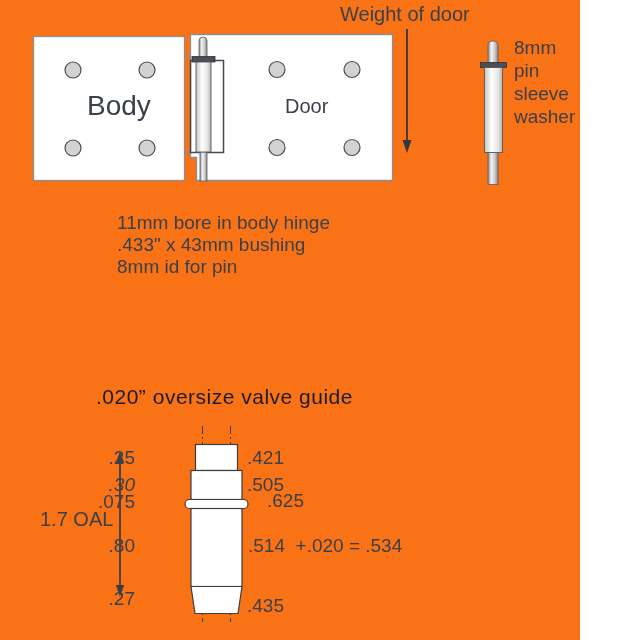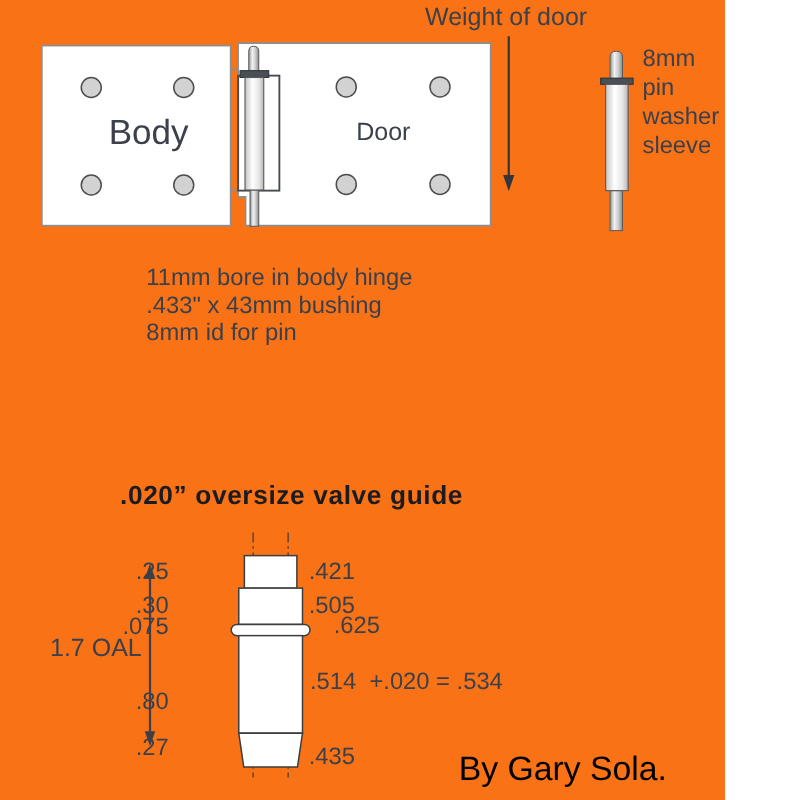--- a/index.html
+++ b/index.html
@@ -2,21 +2,21 @@
 <html><head>
 <meta charset="utf-8">
 <style>
   html,body{margin:0;padding:0;background:#fff;}
   #page{position:relative;width:580px;height:640px;background:#f97316;overflow:hidden;
         font-family:"Liberation Sans",sans-serif;}
   #art{position:absolute;left:0;top:0;}
   .lbl{position:absolute;color:#3b404b;font-size:19px;line-height:22px;white-space:pre;}
   .pin-labels{position:absolute;left:514px;top:36px;color:#3b404b;font-size:19px;line-height:23px;}
   .notes{position:absolute;left:117px;top:212px;color:#3b404b;font-size:19px;line-height:22px;}
-  .title{position:absolute;left:96px;top:385px;color:#1b1c21;font-size:21px;font-weight:700;
+  .title{position:absolute;left:96px;top:385px;color:#1b1c21;font-size:21px;font-weight:400;
          letter-spacing:0.5px;}
   .dimL{position:absolute;right:445px;color:#3b404b;font-size:19px;white-space:pre;}
   .dimR{position:absolute;color:#3b404b;font-size:19px;white-space:pre;}
   .credit{position:absolute;left:367px;top:600px;color:#000;font-size:27px;}
 </style>
 </head>
 <body>
 
 <div id="page">
 
@@ -99,41 +99,40 @@
   </svg>
 
   <div class="lbl" style="left:340px;top:3px;font-size:20px;">Weight of door</div>
 
   <div class="lbl" style="left:87px;top:95px;font-size:28px;">Body</div>
 
   <div class="lbl" style="left:285px;top:95px;font-size:20px;">Door</div>
 
   <div class="pin-labels">
     <div>8mm pin</div>
+    <div>sleeve</div>
     <div>washer</div>
-    <div>sleeve</div>
   </div>
 
   <div class="notes">
     <div>11mm bore in body hinge</div>
     <div>.433" x 43mm bushing</div>
     <div>8mm id for pin</div>
   </div>
 
   <div class="title">.020” oversize valve guide</div>
 
   <div class="lbl" style="left:40px;top:508px;font-size:20px;">1.7 OAL</div>
 
   <div class="dimL" style="top:447px;">.25</div>
-  <div class="dimL" style="top:474px;">.30</div>
+  <div class="dimL" style="top:474px;font-style:italic;">.30</div>
   <div class="dimL" style="top:491px;">.075</div>
-  <div class="dimL" style="top:535px;margin-top:16px;">.80</div>
+  <div class="dimL" style="top:535px;">.80</div>
   <div class="dimL" style="top:588px;">.27</div>
 
   <div class="dimR" style="left:247px;top:447px;">.421</div>
   <div class="dimR" style="left:247px;top:474px;">.505</div>
   <div class="dimR" style="left:267px;top:490px;">.625</div>
   <div class="dimR" style="left:248px;top:535px;">.514  +.020 = .534</div>
   <div class="dimR" style="left:247px;top:595px;">.435</div>
 
-  <div class="credit">By Gary Sola.</div>
 
 </div>
 
 </body></html>

